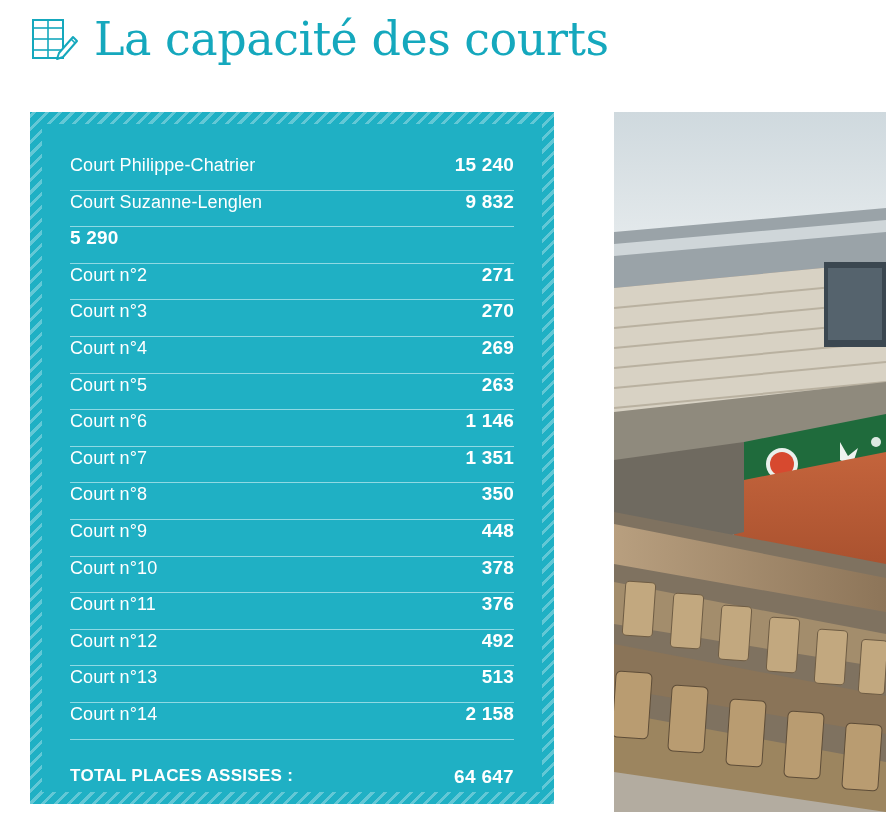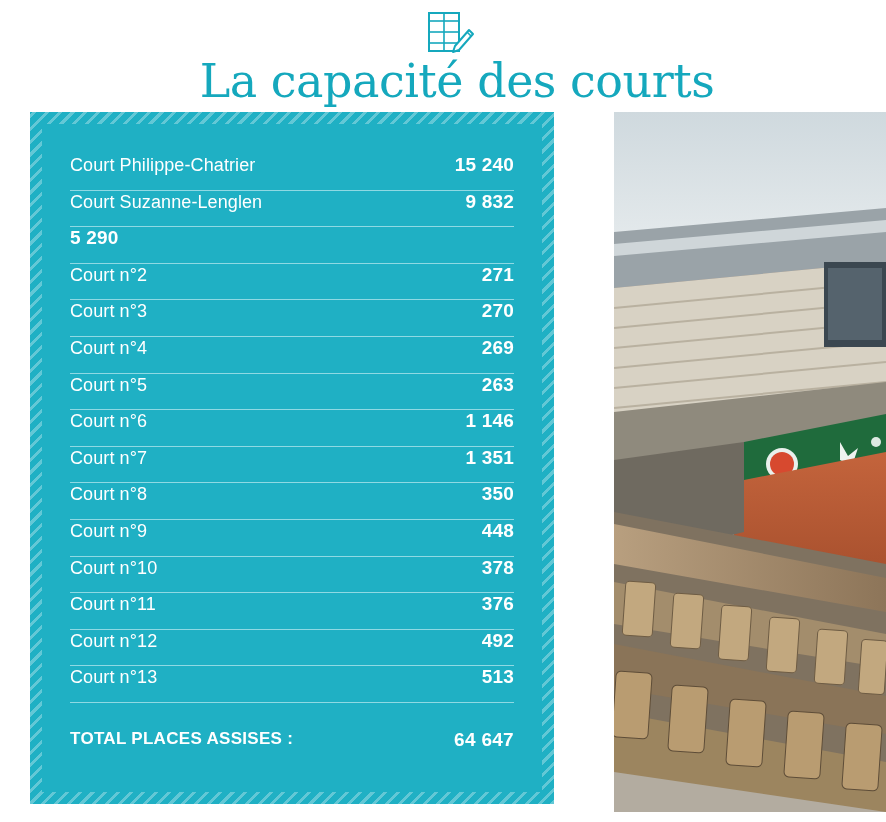--- a/index.html
+++ b/index.html
@@ -15,21 +15,20 @@
     position: relative;
   }
 
   
   .header {
     display: flex;
     align-items: center;
     padding: 6px 0 0 28px;
     height: 72px;
     box-sizing: border-box;
-    flex-direction: column;
   }
   .header-icon {
     width: 52px;
     height: 52px;
     position: relative;
     flex: 0 0 auto;
     margin-right: 14px;
   }
   .header-icon svg { display: block; }
   .header-title {
@@ -226,20 +225,24 @@
       <div class="row">
         <span class="row-label">Court n°12</span>
         <span class="row-value">492</span>
       </div>
 
       <div class="row">
         <span class="row-label">Court n°13</span>
         <span class="row-value">513</span>
       </div>
 
+      <div class="row">
+        <span class="row-label">Court n°14</span>
+        <span class="row-value">2 158</span>
+      </div>
 
     </div>
 
     <div class="total-row">
       <span class="total-label">TOTAL PLACES ASSISES :</span>
       <span class="total-value">64 647</span>
     </div>
 
   </div>
 </div>

